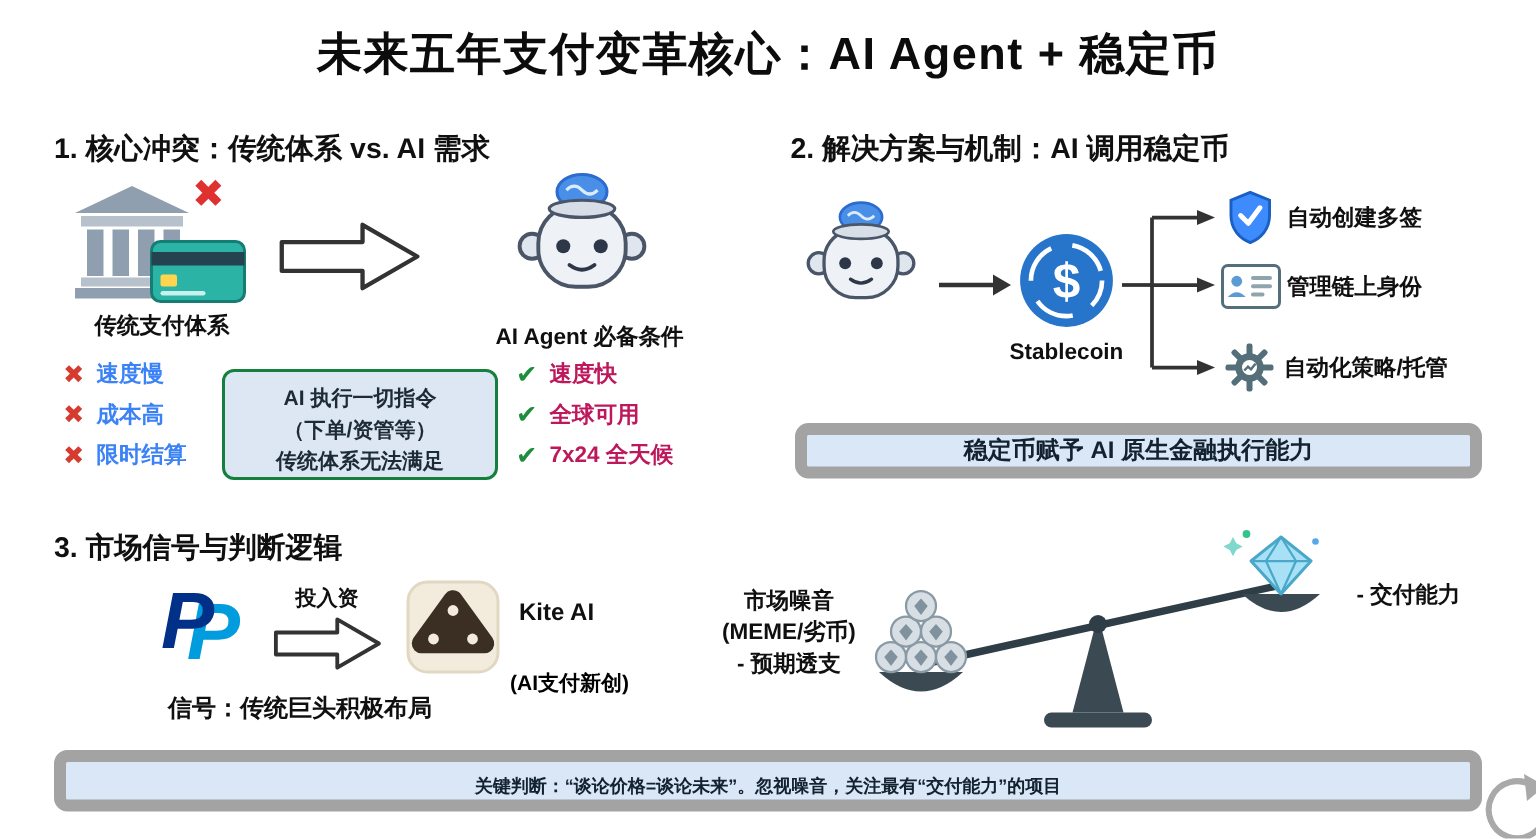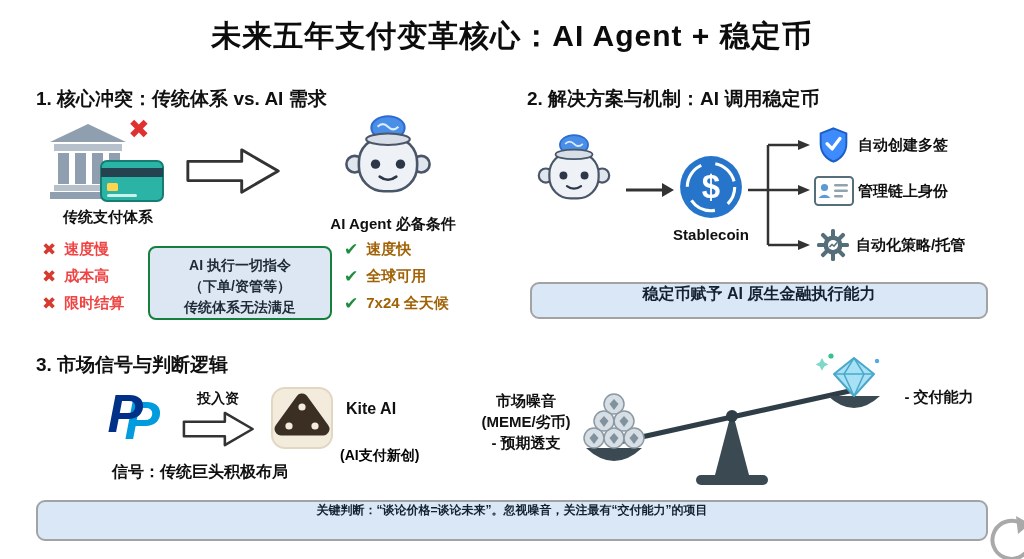--- a/index.html
+++ b/index.html
@@ -6,23 +6,23 @@
   html,body { width:1024px; }
   body { font-family:"Liberation Sans","DejaVu Sans",sans-serif; background:#ffffff; }
   .canvas { position:relative; width:1024px; height:559px; background:#ffffff; overflow:hidden; }
   .abs { position:absolute; }
   .title { left:0; width:1024px; top:16px; text-align:center; font-size:30px; font-weight:700; color:#0c0c0c; letter-spacing:1px; }
   .sec-heading { font-size:19px; font-weight:800; color:#101010; white-space:nowrap; }
   .cap { font-weight:700; color:#101010; font-size:15px; text-align:center; }
   .mark-row { display:flex; align-items:center; gap:8px; font-size:15px; font-weight:700; white-space:nowrap; }
   .x  { color:#d63b2f; font-size:17px; line-height:1; }
   .ck { color:#1e8e3e; font-size:17px; line-height:1; }
-  .con-t { color:#ef4444; }
-  .pro-t { color:#a16207; }
-  .blue-box { background:#d9e7f6; border:2px solid #a3a3a3; border-radius:9px; display:flex; align-items:flex-start; justify-content:center; font-weight:700; color:#12222f; }
+  .con-t { color:#3b82f6; }
+  .pro-t { color:#be185d; }
+  .blue-box { background:#d9e7f6; border:8px solid #a3a3a3; border-radius:9px; display:flex; align-items:flex-end; justify-content:center; font-weight:700; color:#12222f; }
   .center-box { background:#dde7f3; border:2px solid #15803d; border-radius:8px; text-align:center; font-weight:700; font-size:14px; color:#1d2b36; padding:7px 6px; line-height:1.5; }
   .branch-label { font-size:15px; font-weight:700; color:#101010; white-space:nowrap; }
   .scale-text { font-size:15px; font-weight:700; color:#101010; text-align:center; line-height:1.4; }
   .nowrap { white-space:nowrap; }
 </style>
 </head>
 <body>
 
 <div class="canvas">
 

